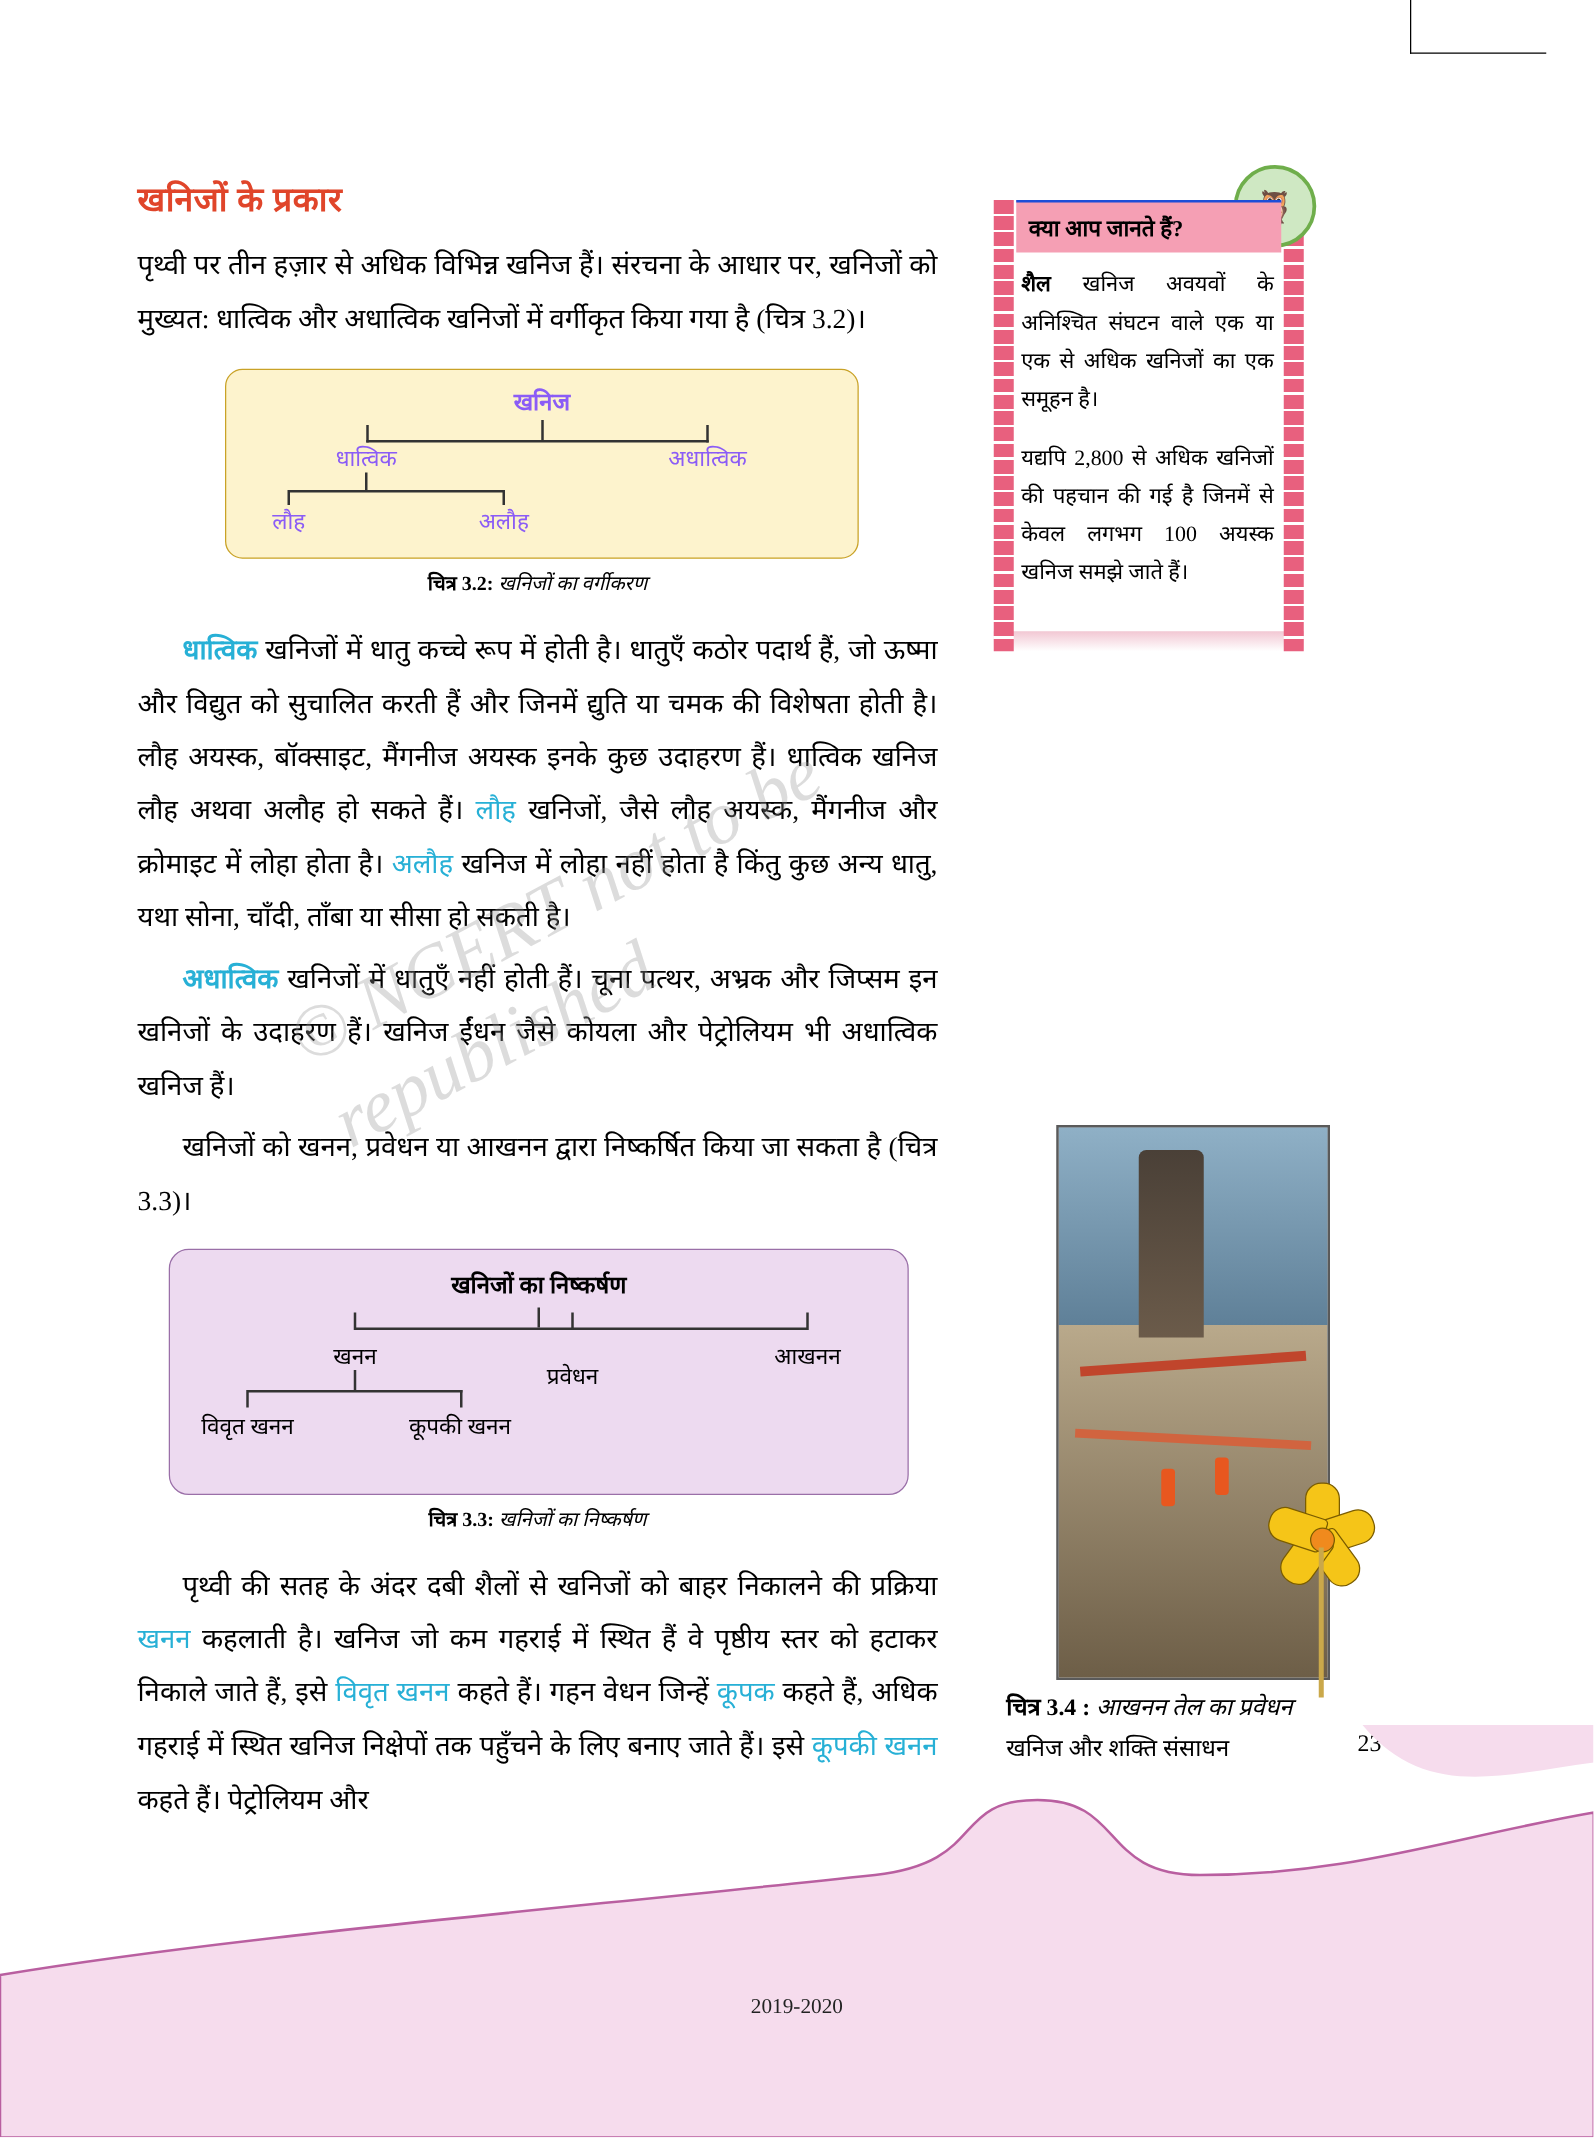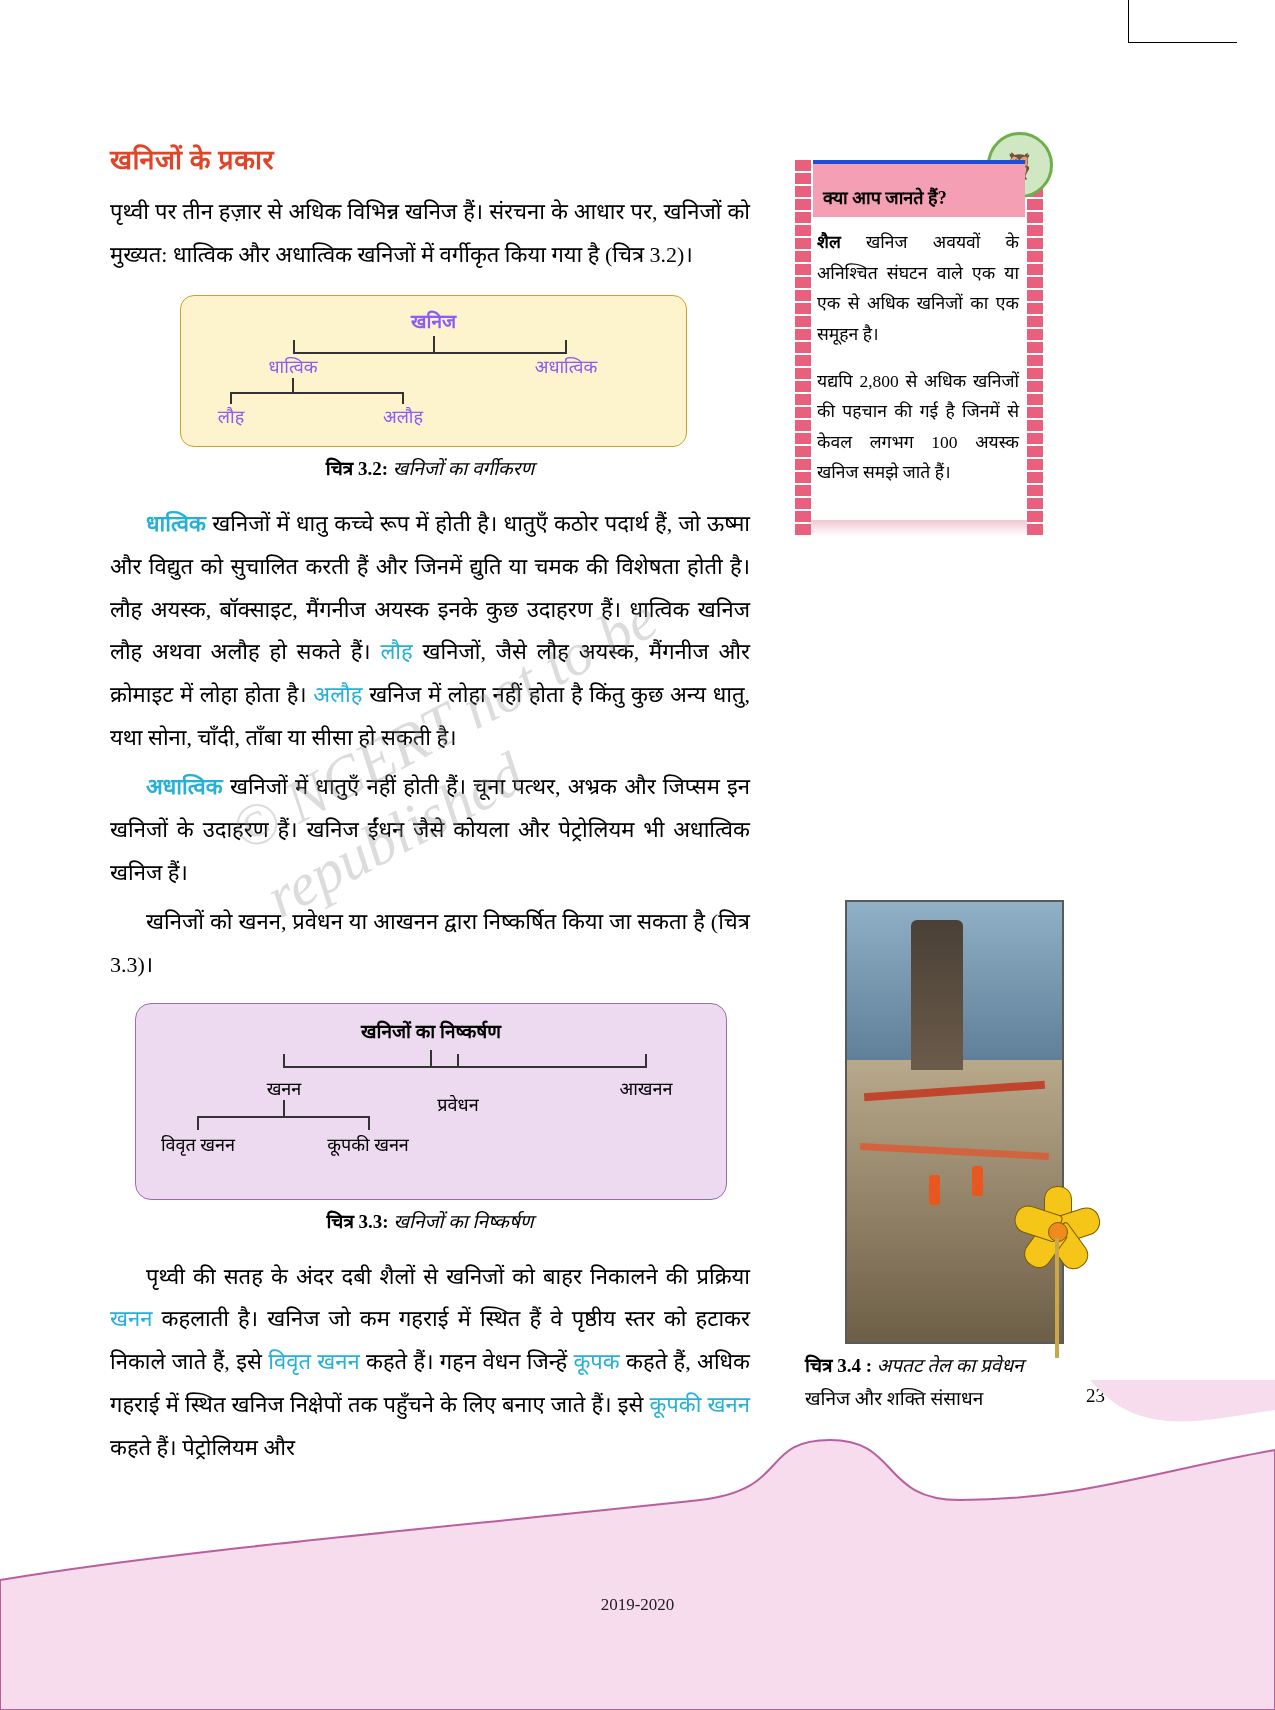--- a/index.html
+++ b/index.html
@@ -70,21 +70,21 @@
     white-space: nowrap;
   }
   .fig32-box .root { top: 12px; left: 50%; transform: translateX(-50%); font-weight: bold; font-size: 19px;}
   .fig32-box .l1a { top: 58px; left: 112px; transform: translateX(-50%); }
   .fig32-box .l1b { top: 58px; left: 385px; transform: translateX(-50%); }
   .fig32-box .l2a { top: 108px; left: 50px; transform: translateX(-50%); }
   .fig32-box .l2b { top: 108px; left: 222px; transform: translateX(-50%); }
   .ln { position: absolute; background: #333; }
   .fig-caption {
     text-align: center;
-    font-size: 19px;
+    font-size: 16px;
     margin: 8px 0 22px 0;
     font-style: italic;
   }
   .fig-caption b { font-style: normal; }
 
   
   .fig33-box {
     margin: 16px 0 6px 25px;
     width: 590px;
     height: 195px;
@@ -129,22 +129,22 @@
   .dyk-brick-r { right: 0; }
   .dyk-inner {
     margin: 0 18px;
     position: relative;
   }
   .dyk-title {
     background: #f59fb4;
     color: #000;
     font-weight: bold;
     font-size: 18px;
-    padding: 21px 6px 8px 10px;
-    border-top: 4px solid #1d4ed8;
+    padding: 8px 6px 8px 10px;
+    border-top: 2px solid #1d4ed8;
   }
   .dyk-body {
     padding: 10px 6px 32px 4px;
     font-size: 17.5px;
     line-height: 1.75;
     text-align: justify;
   }
   .dyk-body p { margin: 0 0 16px 0; }
   .dyk-body p:last-child { margin-bottom: 0; }
   .dyk-bottom {
@@ -386,21 +386,21 @@
     <div class="rig-sky"></div>
     <div class="rig-deck"></div>
     <div class="tower"></div>
     <div class="beam"></div>
     <div class="beam2"></div>
     <div class="worker w1"></div>
     <div class="worker w2"></div>
   </div>
   <div class="photo-caption">
     <b>चित्र 3.4 :</b>
-    <span>अपतट तेल का प्रवेधन</span>
+    <span>आखनन तेल का प्रवेधन</span>
   </div>
   <div class="footer-line">
     <span>खनिज और शक्ति संसाधन</span>
     <span>23</span>
   </div>
 
   <div class="pinwheel">
     <div class="petal" style="transform: rotate(0deg);"></div>
     <div class="petal" style="transform: rotate(72deg);"></div>
     <div class="petal" style="transform: rotate(144deg);"></div>

